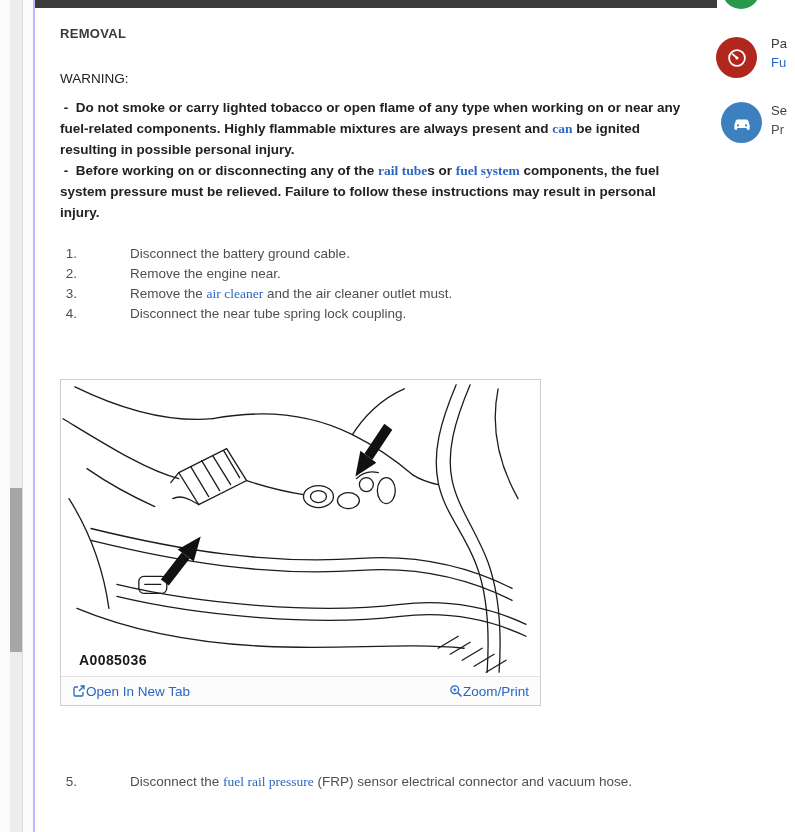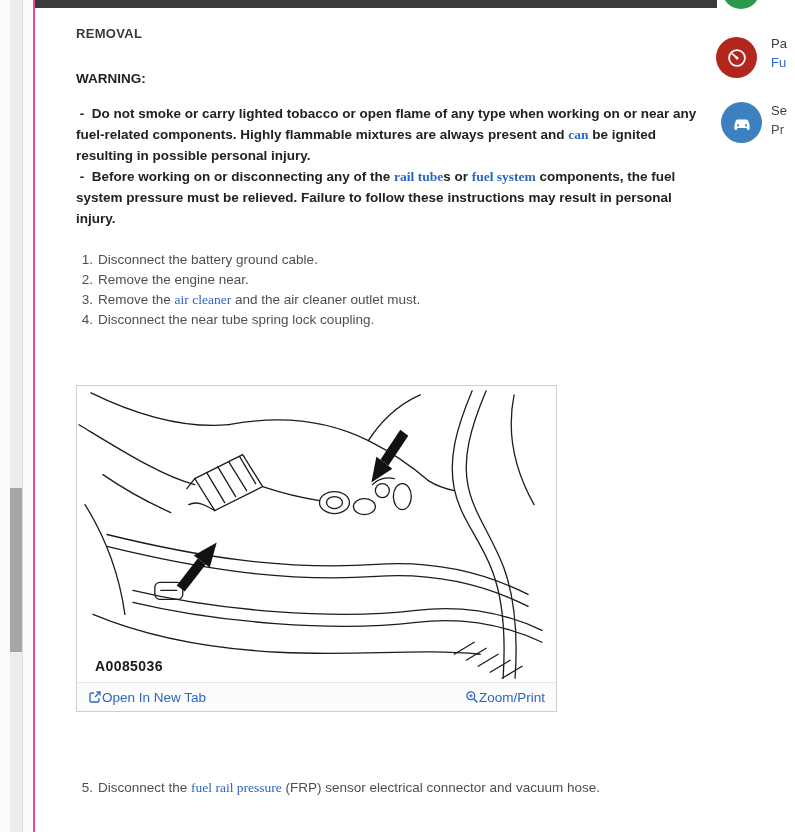--- a/index.html
+++ b/index.html
@@ -12,33 +12,33 @@
     color:#4d4d4d;
     font-size:13.5px;
   }
 
   
   .left-gutter { position:absolute; left:0; top:0; width:33px; height:832px; background:#fbfbfb; }
   .scroll-track { position:absolute; left:10px; top:0; width:13px; height:832px; background:#ededed; border-right:1px solid #dcdcdc; }
   .scroll-thumb { position:absolute; left:0; top:488px; width:12px; height:164px; background:#a6a6a6; }
 
   
-  .content-col { position:absolute; left:33px; top:0; width:762px; height:832px; background:#fff; border-left:2px solid #ec4899;padding-left:16px; }
+  .content-col { position:absolute; left:33px; top:0; width:762px; height:832px; background:#fff; border-left:2px solid #c4b5fd; }
   .topbar { position:absolute; left:0; top:0; width:682px; height:8px; background:#3b3b3b; }
   .main { padding:26px 0 0 25px; width:648px; }
 
   .removal-heading { font-size:13px; font-weight:bold; color:#3a3a3a; margin:0; line-height:15px; letter-spacing:.3px; }
 
-  .warning-label { margin:27px 0 14px 0; font-weight:bold; color:#222; line-height:21px; }
+  .warning-label { margin:27px 0 8px 0; font-weight:normal; color:#222; line-height:21px; }
   .warn { margin:0; font-weight:bold; color:#222; line-height:21px; white-space:pre-wrap; }
 
   .steps { margin-top:21px; }
   .step { display:flex; line-height:20px; color:#4f4f4f; }
   .step-num { width:17px; text-align:right; margin-right:5px; flex:none; }
-  .step-body { flex:1; }
+  .step-body { flex:1;margin-left:48px; }
 
   .link { color:#2b66c2; text-decoration:none; cursor:pointer;font-family:Liberation Serif, serif; }
 
   
   .figure-box { margin-top:55px; width:481px; border:1px solid #cfcfcf; background:#fff; }
   .figure-img { position:relative; width:100%; height:296px; background:#fff; }
   .figure-img svg { position:absolute; left:0; top:0; width:100%; height:100%; }
   .figure-label { position:absolute; left:18px; bottom:8px; font-size:14px; font-weight:bold; color:#191919; letter-spacing:.4px;text-align:right; }
   .figure-footer { height:29px; border-top:1px solid #e3e3e3; background:#fcfcfc;
                    display:flex; justify-content:space-between; align-items:center; padding:0 11px; }

